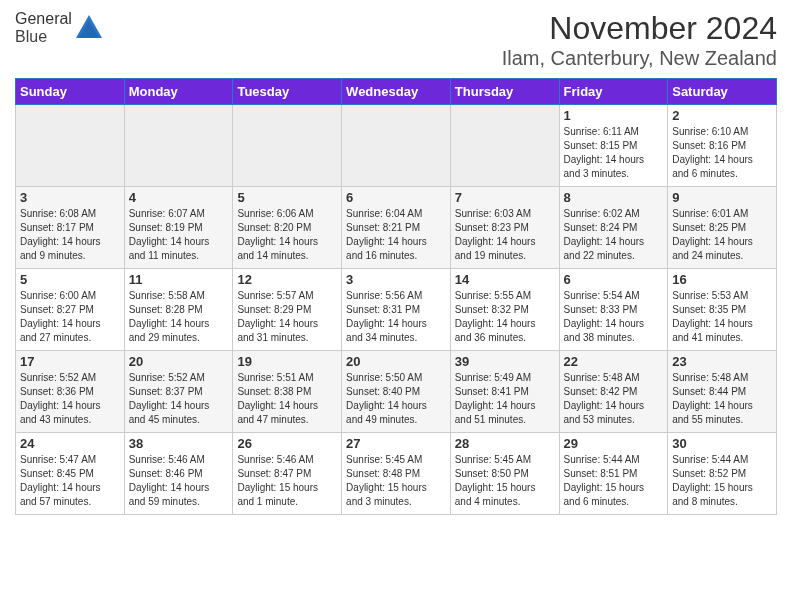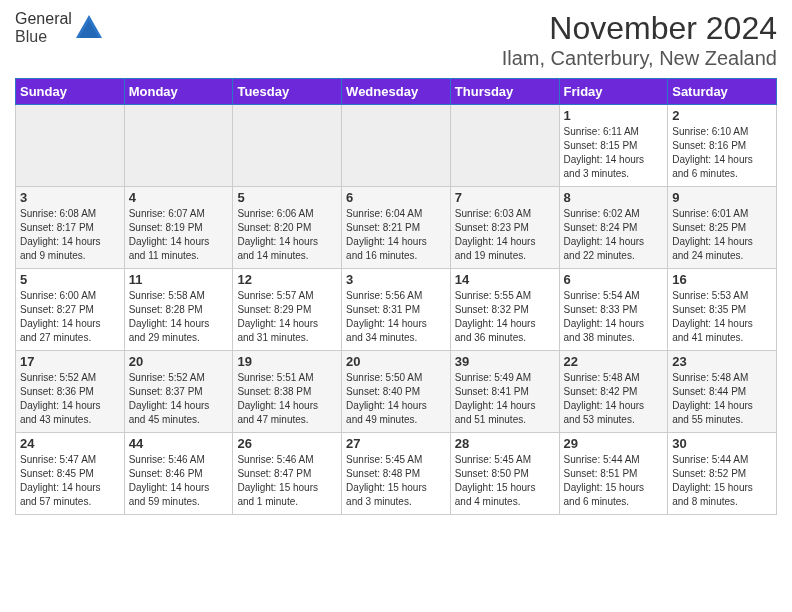--- a/index.html
+++ b/index.html
@@ -187,21 +187,21 @@
             <span class="day-num">23</span>
             <div class="day-info">Sunrise: 5:48 AM<br>Sunset: 8:44 PM<br>Daylight: 14 hours<br>and 55 minutes.</div>
           </td>
         </tr>
         <tr>
           <td>
             <span class="day-num">24</span>
             <div class="day-info">Sunrise: 5:47 AM<br>Sunset: 8:45 PM<br>Daylight: 14 hours<br>and 57 minutes.</div>
           </td>
           <td>
-            <span class="day-num">44</span>
+            <span class="day-num">38</span>
             <div class="day-info">Sunrise: 5:46 AM<br>Sunset: 8:46 PM<br>Daylight: 14 hours<br>and 59 minutes.</div>
           </td>
           <td>
             <span class="day-num">26</span>
             <div class="day-info">Sunrise: 5:46 AM<br>Sunset: 8:47 PM<br>Daylight: 15 hours<br>and 1 minute.</div>
           </td>
           <td>
             <span class="day-num">27</span>
             <div class="day-info">Sunrise: 5:45 AM<br>Sunset: 8:48 PM<br>Daylight: 15 hours<br>and 3 minutes.</div>
           </td>

